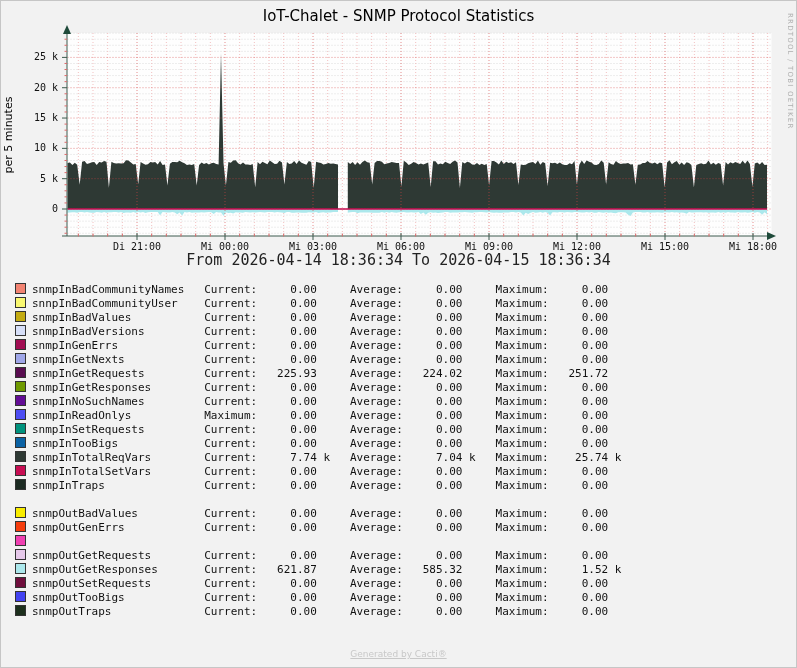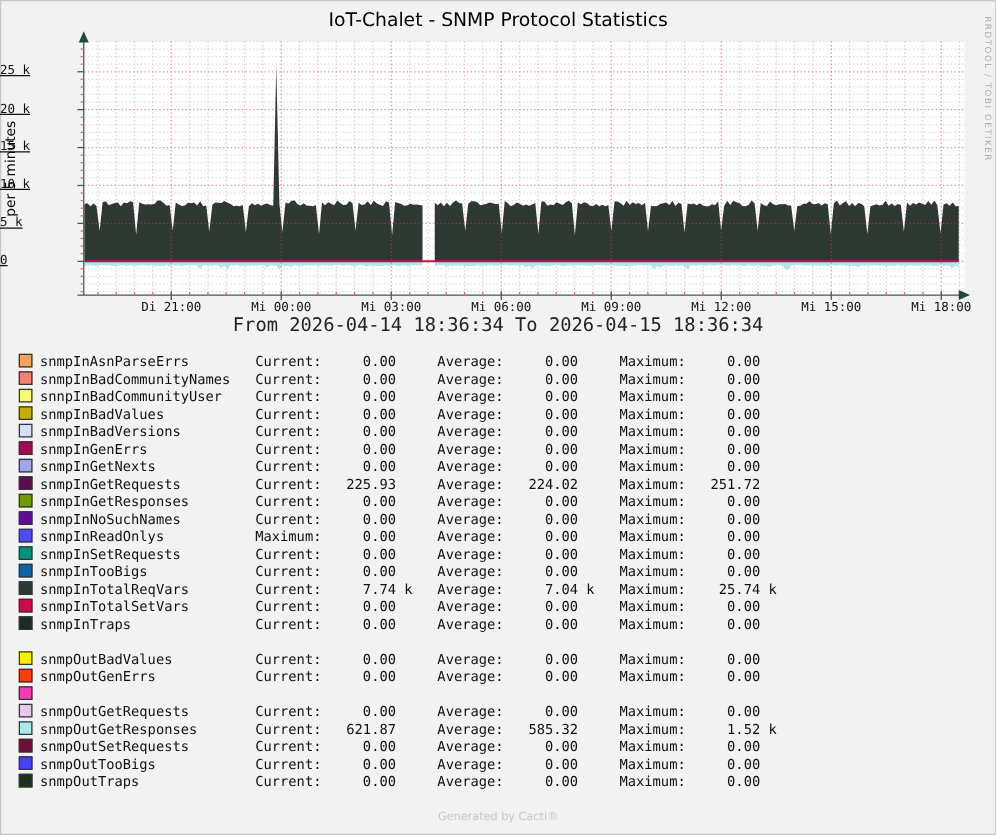--- a/index.html
+++ b/index.html
@@ -6,32 +6,32 @@
   .canvas{position:relative;width:797px;height:668px;background:#f2f2f2;overflow:hidden;
           box-shadow:inset 0 0 0 1px #c6c6c6;font-family:"DejaVu Sans",sans-serif;}
   .title{position:absolute;top:7px;left:0;width:100%;text-align:center;font-size:15px;color:#000;}
   .ylabel{position:absolute;left:-41px;top:128px;width:100px;height:14px;transform:rotate(-90deg);
           text-align:center;font-size:11px;color:#000;}
   .watermark{position:absolute;top:13px;right:3px;writing-mode:vertical-rl;font-size:7px;
              letter-spacing:1.2px;color:#aeaeae;font-family:"DejaVu Sans",sans-serif;}
   .fromto{position:absolute;top:251px;left:0;width:100%;text-align:center;font-size:15px;
           color:#222;font-family:"DejaVu Sans Mono",monospace;}
   #plot{position:absolute;top:0;left:0;}
-  .ytick{position:absolute;left:0;width:58px;font-size:10px;color:#111;
-         font-family:"DejaVu Sans Mono",monospace;text-decoration:underline;}
+  .ytick{position:absolute;left:0;width:58px;text-align:right;font-size:10px;color:#111;
+         font-family:"DejaVu Sans Mono",monospace;}
   .xtick{position:absolute;width:80px;text-align:center;font-size:10px;color:#111;
          font-family:"DejaVu Sans Mono",monospace;top:241px;}
   #legend{position:absolute;top:283px;left:15px;font-family:"DejaVu Sans Mono",monospace;
           font-size:11px;color:#111;}
   .lgroup{margin-bottom:14px;}
   .lrow{height:14px;line-height:14px;white-space:pre;}
   .sw{display:inline-block;width:9px;height:9px;border:1px solid #333;margin-right:6px;
       vertical-align:-1px;}
   .ltxt{white-space:pre;}
-  .footer{position:absolute;top:649px;left:0;width:100%;text-align:center;font-size:9px;color:#c8c8c8;}
+  .footer{position:absolute;top:649px;left:0;width:100%;text-align:center;font-size:9px;color:#c8c8c8;text-decoration:underline;}
 </style>
 </head>
 <body>
 
 <div class="canvas">
   <div class="title">IoT-Chalet - SNMP Protocol Statistics</div>
   <div class="ylabel">per 5 minutes</div>
   <div class="watermark">RRDTOOL / TOBI OETIKER</div>
   <svg id="plot" width="797" height="275" viewBox="0 0 797 275">
       <rect x="67" y="33" width="704.5" height="203" fill="#fefefe"></rect>
@@ -220,21 +220,20 @@
       <div class="xtick" style="left: 273px;">Mi 03:00</div>
       <div class="xtick" style="left: 361px;">Mi 06:00</div>
       <div class="xtick" style="left: 449px;">Mi 09:00</div>
       <div class="xtick" style="left: 537px;">Mi 12:00</div>
       <div class="xtick" style="left: 625px;">Mi 15:00</div>
       <div class="xtick" style="left: 713px;">Mi 18:00</div>
     </div>
   <div class="fromto">From 2026-04-14 18:36:34 To 2026-04-15 18:36:34</div>
   <div id="legend">
       <div class="lgroup">
-        <div class="lrow"><span class="sw" style="background: rgb(242, 163, 94);"></span><span class="ltxt">snmpInAsnParseErrs        Current:     0.00     Average:     0.00     Maximum:     0.00</span></div>
         <div class="lrow"><span class="sw" style="background: rgb(242, 131, 114);"></span><span class="ltxt">snmpInBadCommunityNames   Current:     0.00     Average:     0.00     Maximum:     0.00</span></div>
         <div class="lrow"><span class="sw" style="background: rgb(249, 248, 113);"></span><span class="ltxt">snnpInBadCommunityUser    Current:     0.00     Average:     0.00     Maximum:     0.00</span></div>
         <div class="lrow"><span class="sw" style="background: rgb(195, 171, 18);"></span><span class="ltxt">snmpInBadValues           Current:     0.00     Average:     0.00     Maximum:     0.00</span></div>
         <div class="lrow"><span class="sw" style="background: rgb(215, 223, 248);"></span><span class="ltxt">snmpInBadVersions         Current:     0.00     Average:     0.00     Maximum:     0.00</span></div>
         <div class="lrow"><span class="sw" style="background: rgb(161, 13, 82);"></span><span class="ltxt">snmpInGenErrs             Current:     0.00     Average:     0.00     Maximum:     0.00</span></div>
         <div class="lrow"><span class="sw" style="background: rgb(160, 167, 233);"></span><span class="ltxt">snmpInGetNexts            Current:     0.00     Average:     0.00     Maximum:     0.00</span></div>
         <div class="lrow"><span class="sw" style="background: rgb(89, 13, 80);"></span><span class="ltxt">snmpInGetRequests         Current:   225.93     Average:   224.02     Maximum:   251.72</span></div>
         <div class="lrow"><span class="sw" style="background: rgb(111, 154, 1);"></span><span class="ltxt">snmpInGetResponses        Current:     0.00     Average:     0.00     Maximum:     0.00</span></div>
         <div class="lrow"><span class="sw" style="background: rgb(99, 13, 149);"></span><span class="ltxt">snmpInNoSuchNames         Current:     0.00     Average:     0.00     Maximum:     0.00</span></div>
         <div class="lrow"><span class="sw" style="background: rgb(77, 77, 242);"></span><span class="ltxt">snmpInReadOnlys           Maximum:     0.00     Average:     0.00     Maximum:     0.00</span></div>

